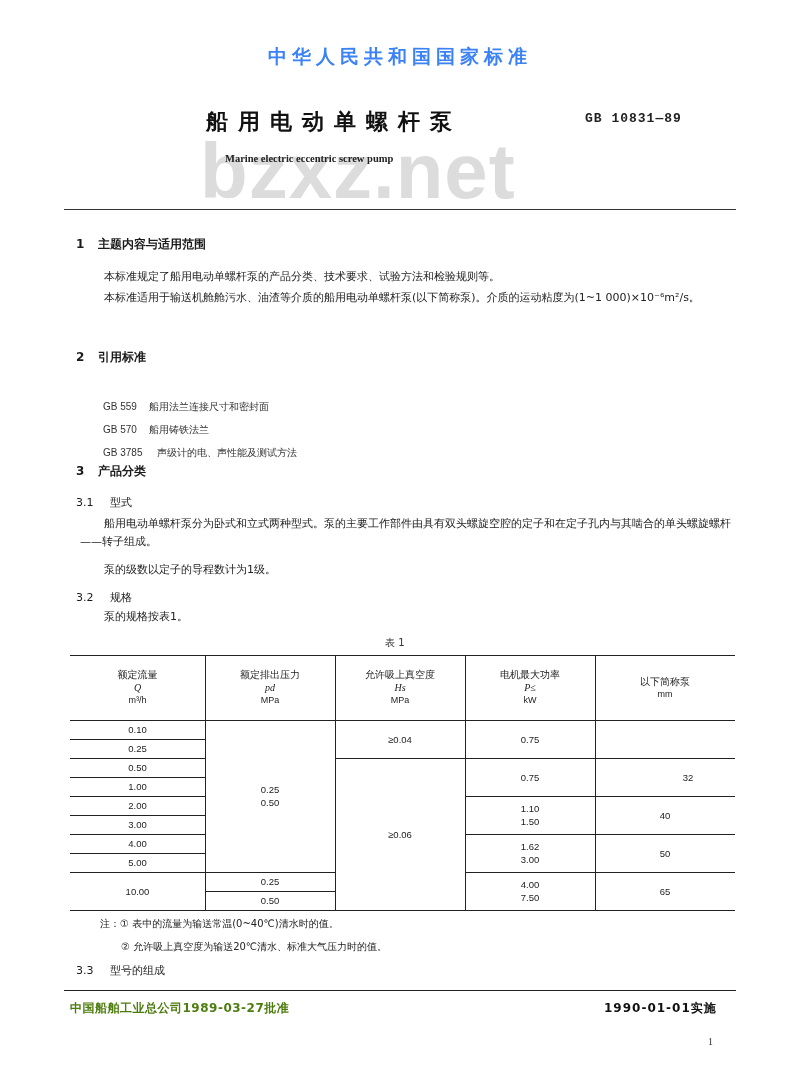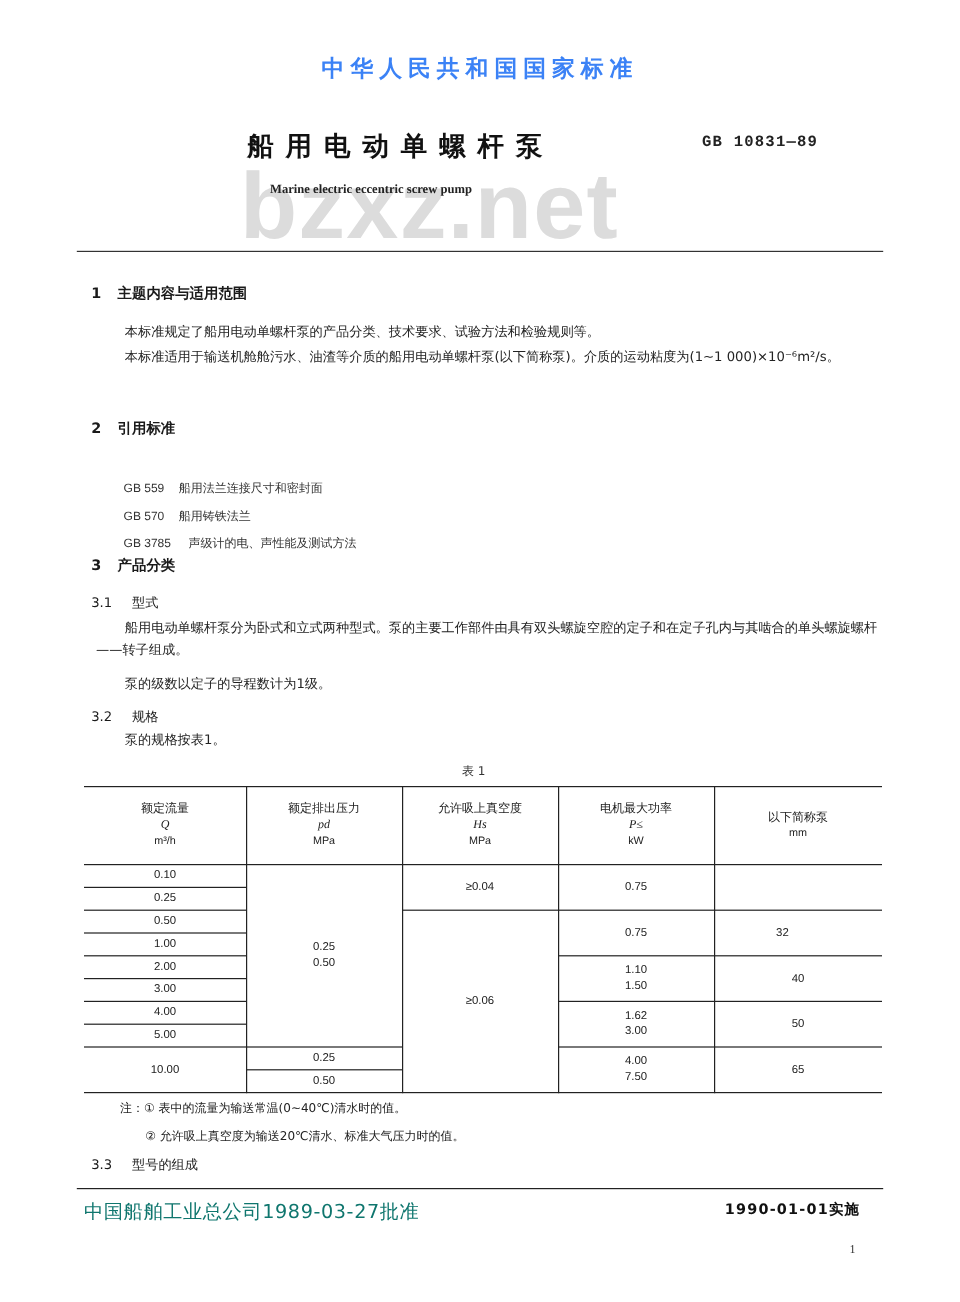--- a/index.html
+++ b/index.html
@@ -60,21 +60,21 @@
       font-family: "Liberation Sans", sans-serif;
     }
     .hdr { flex-direction: column; font-size: 10px; }
     .hdr .sym { font-style: italic; font-family: "Liberation Serif", serif; }
     .hdr .unit { font-size: 9px; }
 
     .note { font-size: 10px; color: #222; }
 
     
     .footer-rule { left: 64px; top: 990px; width: 672px; border-top: 1.5px solid #222; }
-    .footer-left { left: 70px; top: 1000px; font-size: 16px; font-weight: normal; color: #0f766e; letter-spacing: 0.5px; }
+    .footer-left { left: 70px; top: 1000px; font-size: 12px; font-weight: bold; color: #4d7c0f; letter-spacing: 0.5px; }
     .footer-right { left: 604px; top: 1000px; font-size: 12px; font-weight: bold; color: #111; letter-spacing: 1px; }
     .page-num { left: 708px; top: 1036px; font-size: 10px; color: #333; font-family: "Liberation Serif", serif; }
   </style>
 </head>
 <body>
 
 <div class="abs watermark">bzxz.net</div>
 
 <div class="abs std-header z1">中华人民共和国国家标准</div>
 <div class="abs doc-title z1">船用电动单螺杆泵</div>
@@ -196,21 +196,21 @@
   </div>
   <div class="cell" style="left:395px; top:179px; width:130px; height:38px; flex-direction:column;">
     <span>1.62</span>
     <span>3.00</span>
   </div>
   <div class="cell" style="left:395px; top:217px; width:130px; height:38px; flex-direction:column;">
     <span>4.00</span>
     <span>7.50</span>
   </div>
 
-  <div class="cell" style="left:512px; top:103px; width:140px; height:38px;">32</div>
+  <div class="cell" style="left:548px; top:103px; width:140px; height:38px;">32</div>
   <div class="cell" style="left:525px; top:141px; width:140px; height:38px;">40</div>
   <div class="cell" style="left:525px; top:179px; width:140px; height:38px;">50</div>
   <div class="cell" style="left:525px; top:217px; width:140px; height:38px;">65</div>
 </div>
 
 <div class="abs note" style="left:100px; top:917px;">
   <span>注：</span><span>① 表中的流量为输送常温(0~40℃)清水时的值。</span>
 </div>
 <div class="abs note" style="left:121px; top:940px;">② 允许吸上真空度为输送20℃清水、标准大气压力时的值。</div>
 

